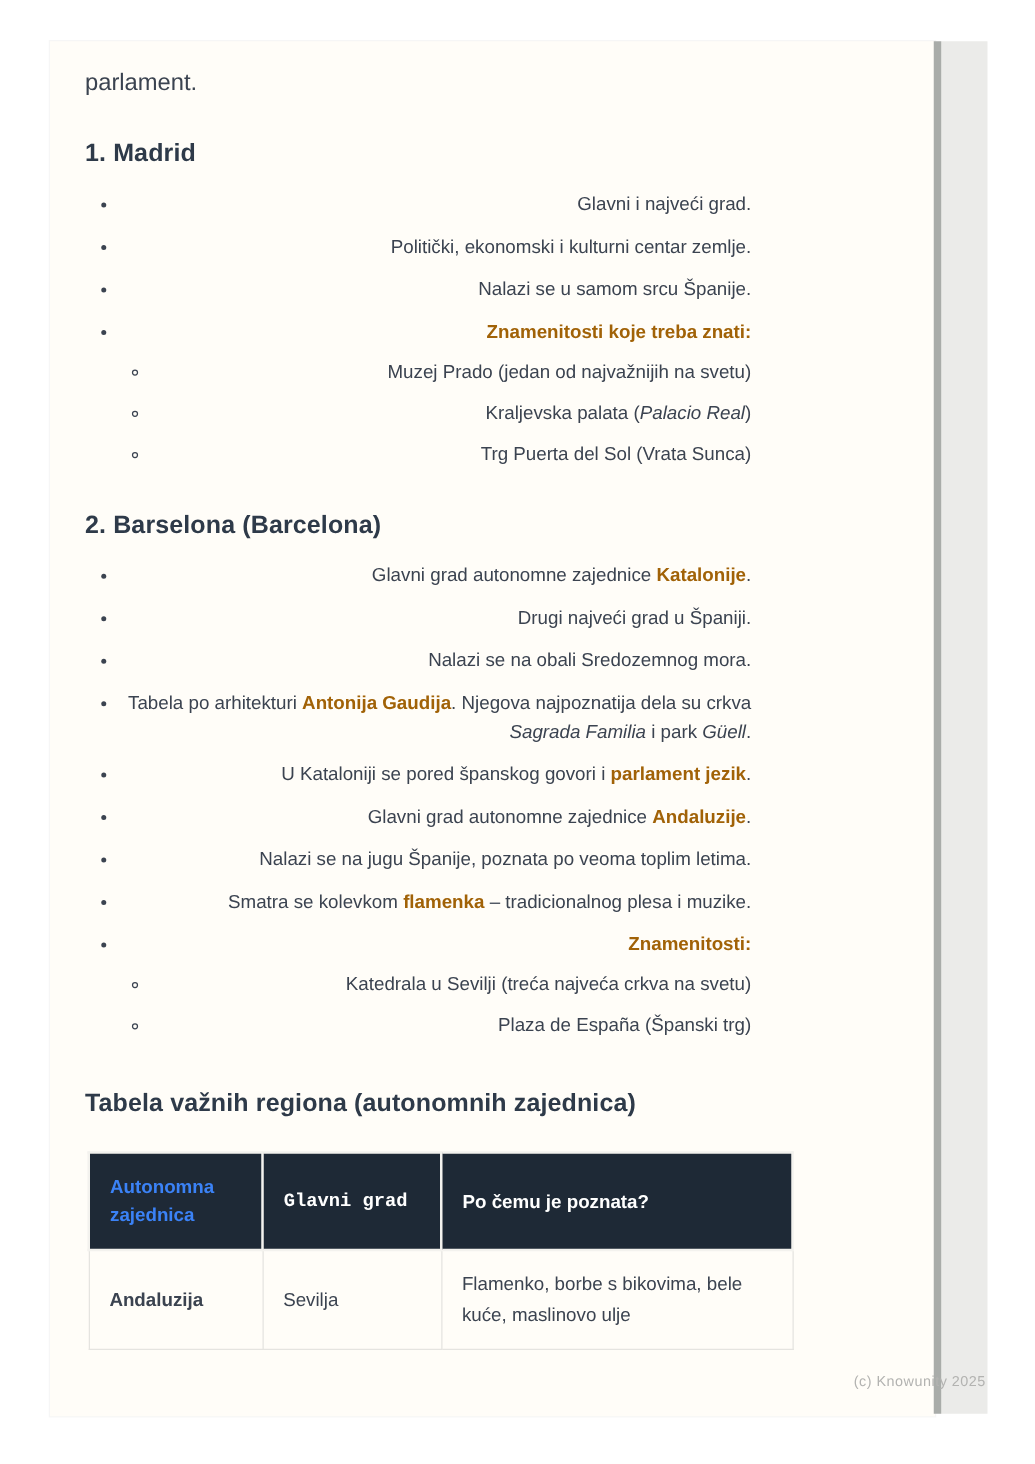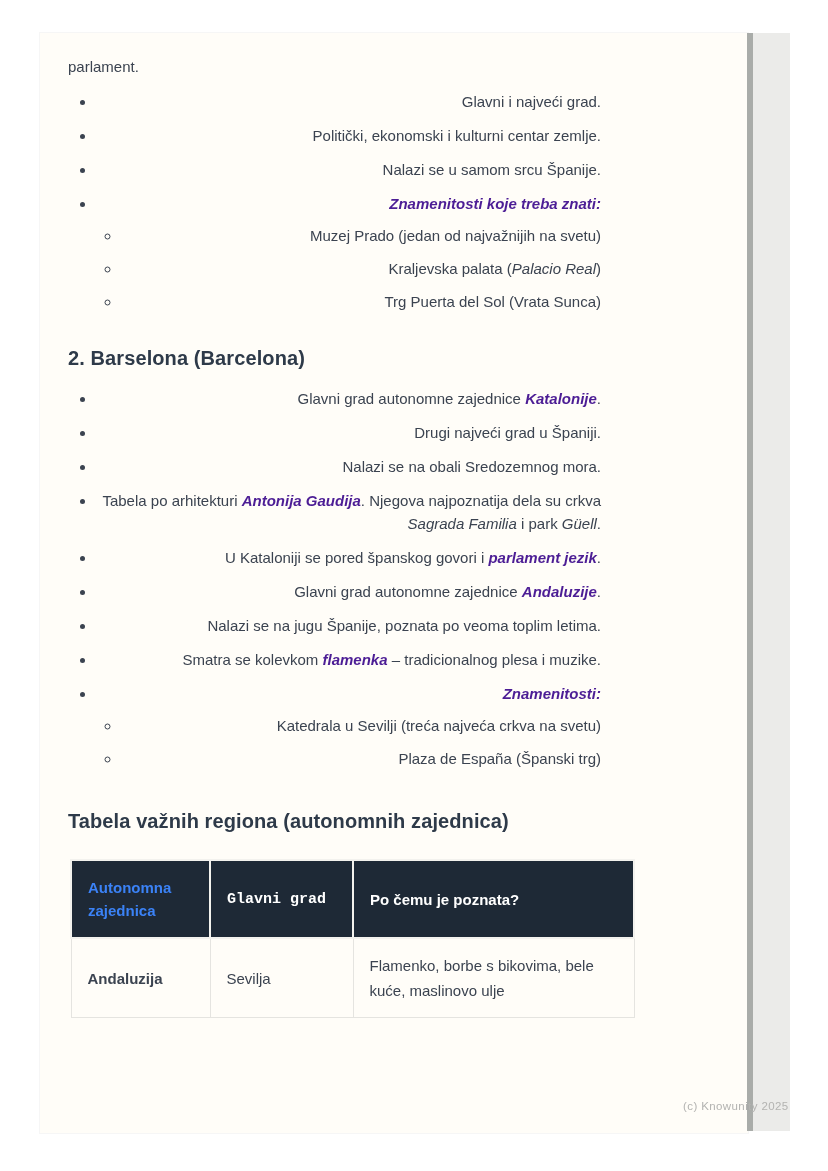--- a/index.html
+++ b/index.html
@@ -10,31 +10,31 @@
   }
   .page{
     position:absolute;left:40px;top:33px;width:708px;height:1100px;
     background:#fffdf8;
     box-shadow:0 0 0 1px rgba(0,0,0,0.035);
     box-sizing:border-box;
     padding:10px 40px 0 28px;
     overflow:hidden;
     color:#3b4350;
   }
-  .intro{font-size:15px;line-height:23px;margin:12px 0 12px 0;}
+  .intro{font-size:19px;line-height:23px;margin:12px 0 0 0;}
   .sec-heading{
     font-size:20px;font-weight:700;color:#2e3a49;
     margin:34px 0 17px 0;letter-spacing:0.1px;
   }
   .blist{list-style:disc;margin:0;padding-left:28px;text-align:right;}
   .blist > li{
     font-size:15px;line-height:23px;margin-bottom:11px;
     max-width:505px;color:#3b4350;
   }
-  .blist b{color:#4c1d95;font-style:italic;}
+  .blist b{color:#a16207;}
   .sublist{list-style:circle;margin:9px 0 0 0;padding-left:25px;}
   .sublist > li{margin-bottom:10px;font-weight:400;}
   .table-heading{margin-top:40px;}
   .rtable{
     border-collapse:collapse;table-layout:fixed;
     width:563px;margin:26px 0 0 2px;
   }
   .rtable th{
     color:#ffffff;font-size:15px;font-weight:700;text-align:left;
     padding:15px 16px;border:2px solid #f3f2ee;
@@ -59,20 +59,21 @@
     font-size:11.5px;color:#b3b3b1;letter-spacing:0.4px;
   }
 </style>
 </head>
 <body>
 
 <div class="page">
   <p class="intro">parlament.</p>
 
   <div>
+      <h2 class="sec-heading">1. Madrid</h2>
       <ul class="blist">
         <li><span>Glavni i najveći grad.</span></li>
         <li><span>Politički, ekonomski i kulturni centar zemlje.</span></li>
         <li><span>Nalazi se u samom srcu Španije.</span></li>
         <li><b>Znamenitosti koje treba znati:</b><ul class="sublist">
             <li><span>Muzej Prado (jedan od najvažnijih na svetu)</span></li>
             <li><span>Kraljevska palata (</span><i>Palacio Real</i><span>)</span></li>
             <li><span>Trg Puerta del Sol (Vrata Sunca)</span></li>
           </ul></li>
       </ul>

